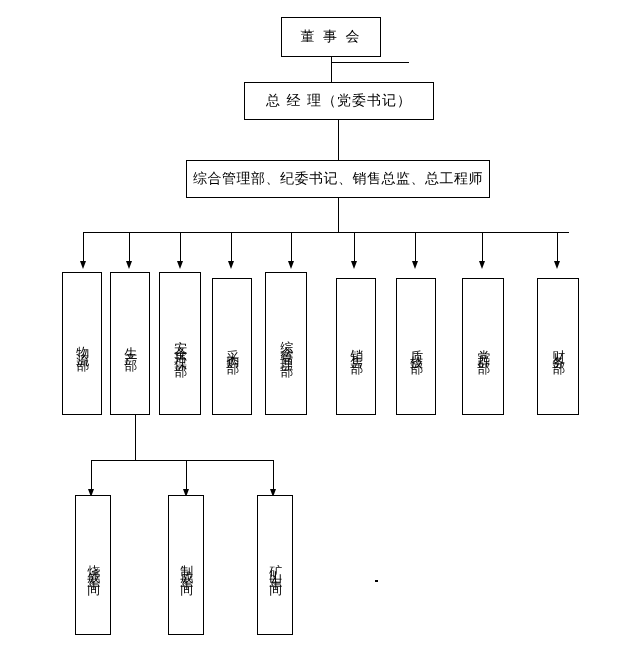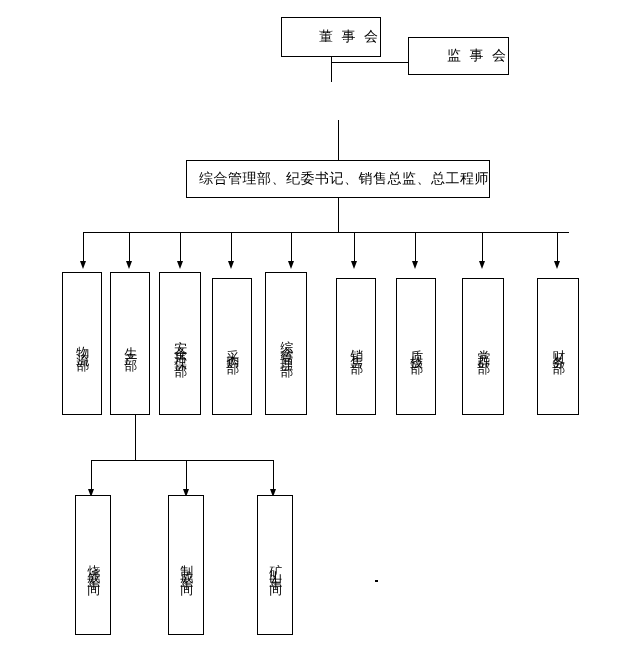--- a/index.html
+++ b/index.html
@@ -27,21 +27,20 @@
     display: flex;
     align-items: center;
     justify-content: center;
     text-align: center;
     line-height: 1.25;
   }
   .node-h {            
     font-size: 14px;
     letter-spacing: 2px;
     white-space: nowrap;
-    justify-content: flex-end;
   }
   .node-h.tight {
     letter-spacing: 0px;
   }
   .node-v {            
     font-size: 13px;
     writing-mode: vertical-rl;
     text-orientation: upright;
     letter-spacing: 6px;
     align-items: center;
@@ -84,28 +83,28 @@
 </style>
 </head>
 <body>
 
 <div id="chart-root">
 
   <div class="node node-h" style="left:281px; top:17px; width:100px; height:40px;">
     <span>董 事 会</span>
   </div>
 
-  <div class="node node-h" style="left:408px; top:37px; width:101px; height:38px;">
-    <span>监 事 会</span>
-  </div>
 
   <div class="vline" style="left:331px; top:57px; height:25px;"></div>
 
   <div class="hline" style="left:331px; top:62px; width:78px;"></div>
 
+  <div class="node node-h tight" style="left:244px; top:82px; width:190px; height:38px; font-size:14px; letter-spacing:1px;">
+    <span>总 经 理（党委书记）</span>
+  </div>
 
   <div class="vline" style="left:338px; top:120px; height:40px;"></div>
 
   <div class="node node-h tight" style="left:186px; top:160px; width:304px; height:38px; font-size:14px; letter-spacing:0.5px;">
     <span>综合管理部、纪委书记、销售总监、总工程师</span>
   </div>
 
   <div class="vline" style="left:338px; top:198px; height:35px;"></div>
   <div class="hline" style="left:83px; top:232px; width:486px;"></div>
 

